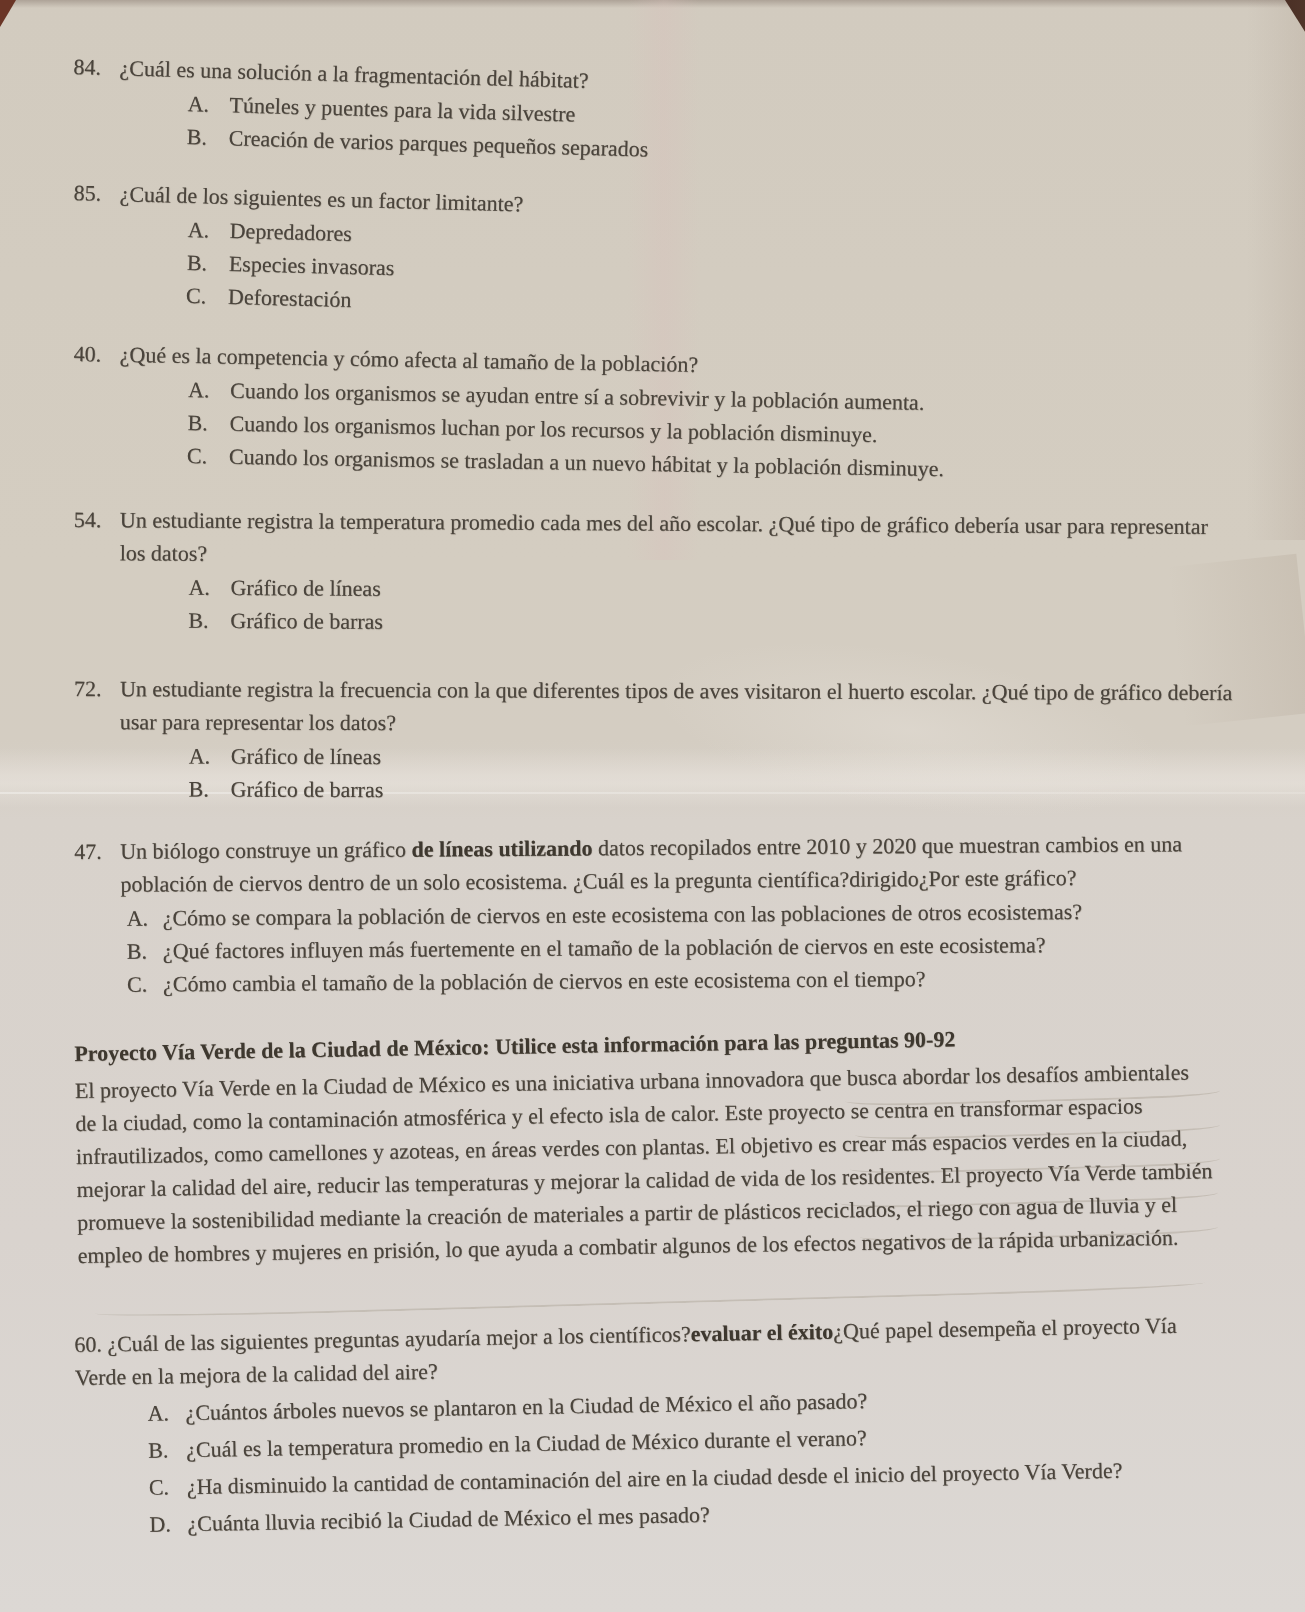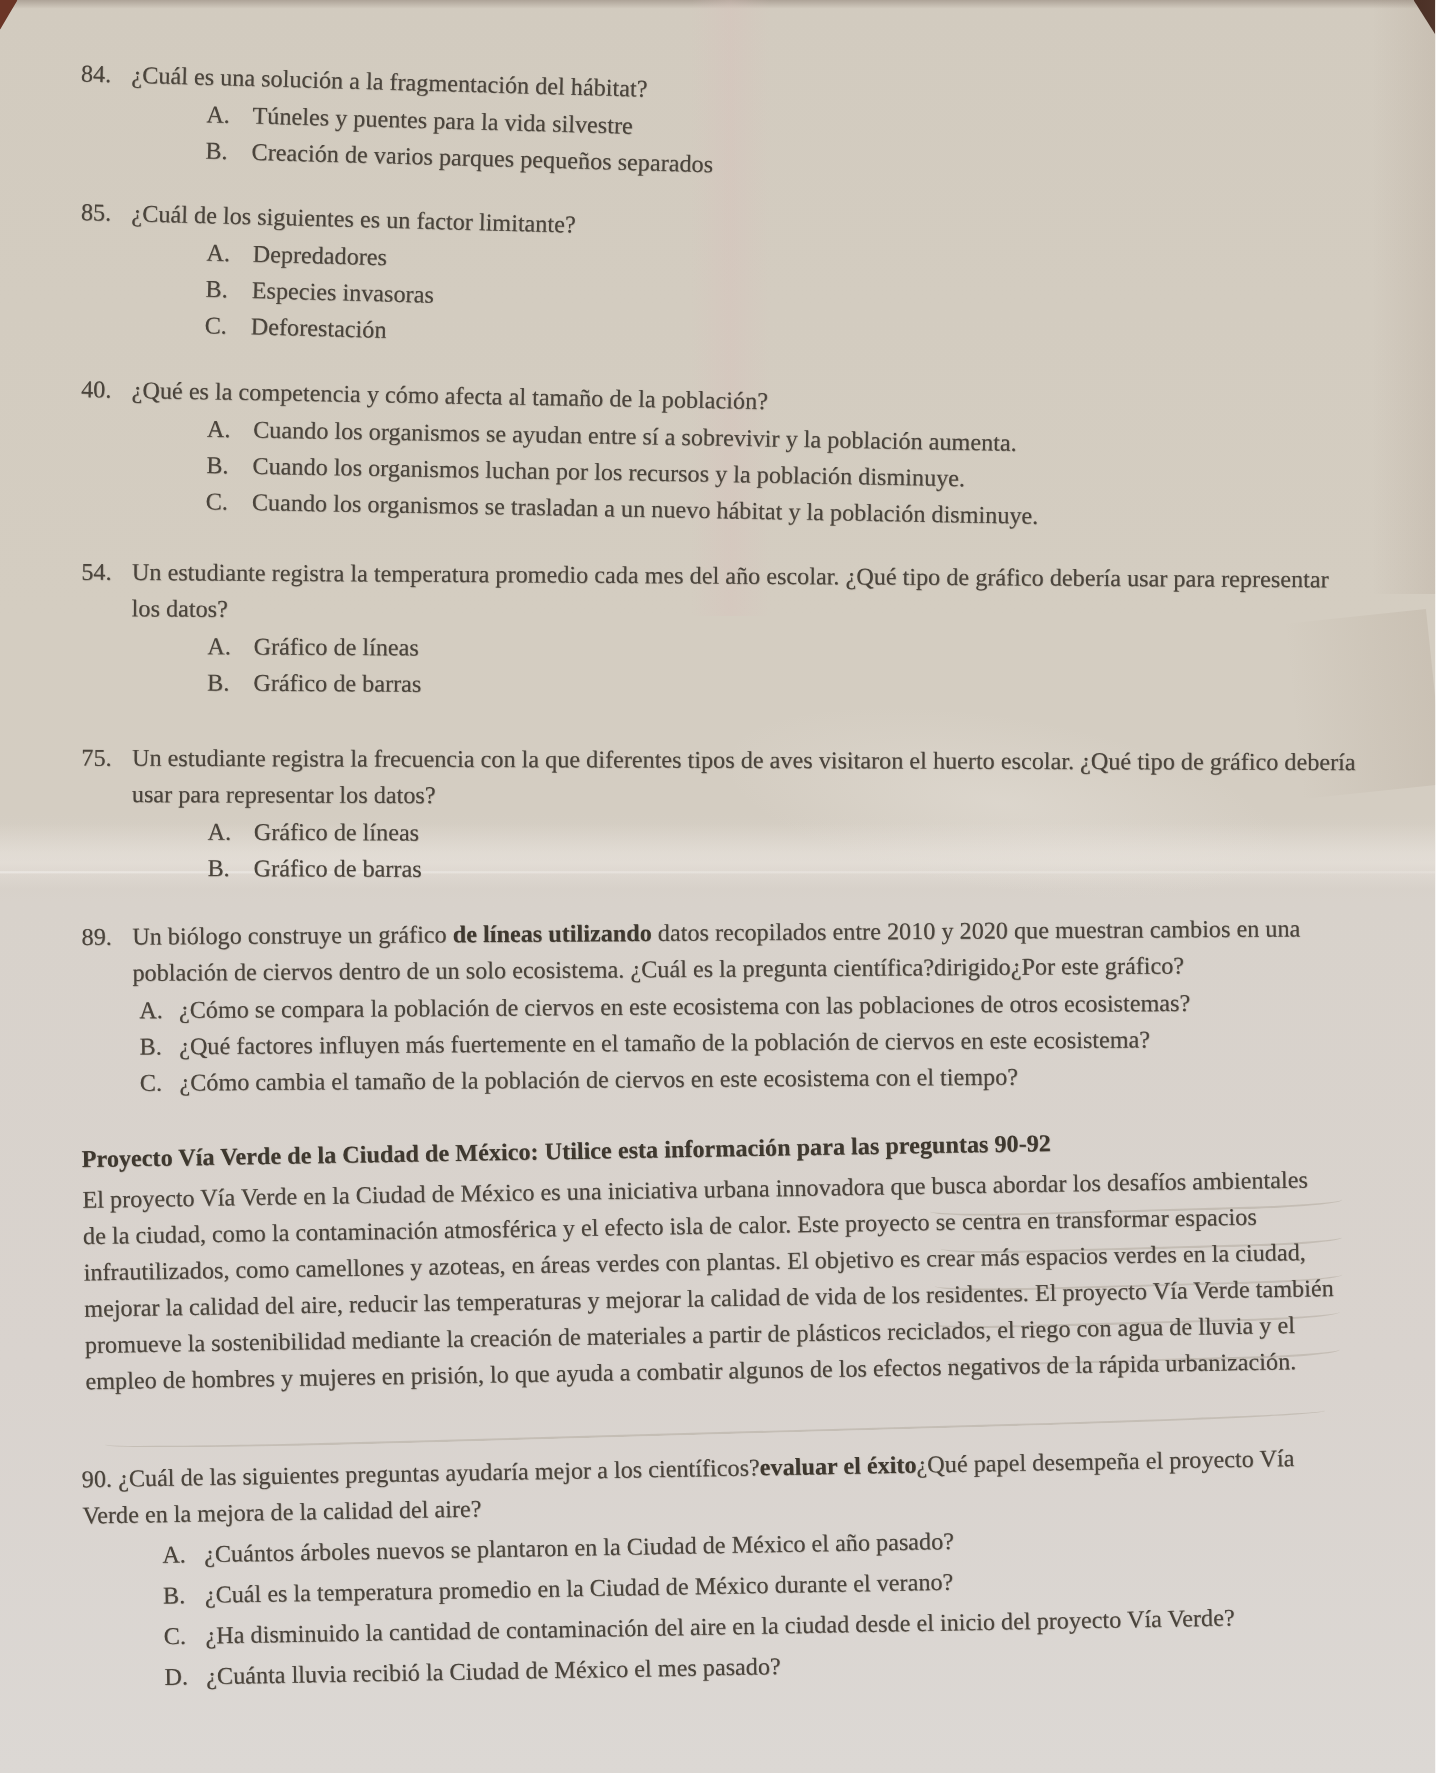--- a/index.html
+++ b/index.html
@@ -156,38 +156,38 @@
         </div>
         <div class="option">
           <span class="opt-letter">B.</span>
           <span class="opt-text">Gráfico de barras</span>
         </div>
       </div>
     </div>
 
     <div class="question m-q88">
       <div class="q-row">
-        <span class="q-num">75.</span>
+        <span class="q-num">72.</span>
         <span class="q-text">Un estudiante registra la frecuencia con la que diferentes tipos de aves visitaron el huerto escolar. ¿Qué tipo de gráfico debería usar para representar los datos?</span>
       </div>
       <div class="options">
         <div class="option">
           <span class="opt-letter">A.</span>
           <span class="opt-text">Gráfico de líneas</span>
         </div>
         <div class="option">
           <span class="opt-letter">B.</span>
           <span class="opt-text">Gráfico de barras</span>
         </div>
       </div>
     </div>
 
     <div class="question m-q89">
       <div class="q-row">
-        <span class="q-num">89.</span>
+        <span class="q-num">47.</span>
         <span class="q-text"><span>Un biólogo construye un gráfico </span><span class="b">de líneas utilizando</span><span> datos recopilados entre 2010 y 2020 que muestran cambios en una población de ciervos dentro de un solo ecosistema. ¿Cuál es la pregunta científica?dirigido¿Por este gráfico?</span></span>
       </div>
       <div class="options tight">
         <div class="option">
           <span class="opt-letter">A.</span>
           <span class="opt-text" style="max-width:1060px">¿Cómo se compara la población de ciervos en este ecosistema con las poblaciones de otros ecosistemas?</span>
         </div>
         <div class="option">
           <span class="opt-letter">B.</span>
           <span class="opt-text" style="max-width:1060px">¿Qué factores influyen más fuertemente en el tamaño de la población de ciervos en este ecosistema?</span>
@@ -198,21 +198,21 @@
         </div>
       </div>
     </div>
 
     <div class="passage">
       <div class="passage-heading">Proyecto Vía Verde de la Ciudad de México: Utilice esta información para las preguntas 90-92</div>
       <div class="passage-body">El proyecto Vía Verde en la Ciudad de México es una iniciativa urbana innovadora que busca abordar los desafíos ambientales de la ciudad, como la contaminación atmosférica y el efecto isla de calor. Este proyecto se centra en transformar espacios infrautilizados, como camellones y azoteas, en áreas verdes con plantas. El objetivo es crear más espacios verdes en la ciudad, mejorar la calidad del aire, reducir las temperaturas y mejorar la calidad de vida de los residentes. El proyecto Vía Verde también promueve la sostenibilidad mediante la creación de materiales a partir de plásticos reciclados, el riego con agua de lluvia y el empleo de hombres y mujeres en prisión, lo que ayuda a combatir algunos de los efectos negativos de la rápida urbanización.</div>
     </div>
 
     <div class="question m-q90">
-      <div class="q90-para"><span>90.</span><span> ¿Cuál de las siguientes preguntas ayudaría mejor a los científicos?</span><span class="b">evaluar el éxito</span><span>¿Qué papel desempeña el proyecto Vía Verde en la mejora de la calidad del aire?</span></div>
+      <div class="q90-para"><span>60.</span><span> ¿Cuál de las siguientes preguntas ayudaría mejor a los científicos?</span><span class="b">evaluar el éxito</span><span>¿Qué papel desempeña el proyecto Vía Verde en la mejora de la calidad del aire?</span></div>
       <div class="options mid">
         <div class="option">
           <span class="opt-letter">A.</span>
           <span class="opt-text" style="max-width:1010px">¿Cuántos árboles nuevos se plantaron en la Ciudad de México el año pasado?</span>
         </div>
         <div class="option">
           <span class="opt-letter">B.</span>
           <span class="opt-text" style="max-width:1010px">¿Cuál es la temperatura promedio en la Ciudad de México durante el verano?</span>
         </div>
         <div class="option">

